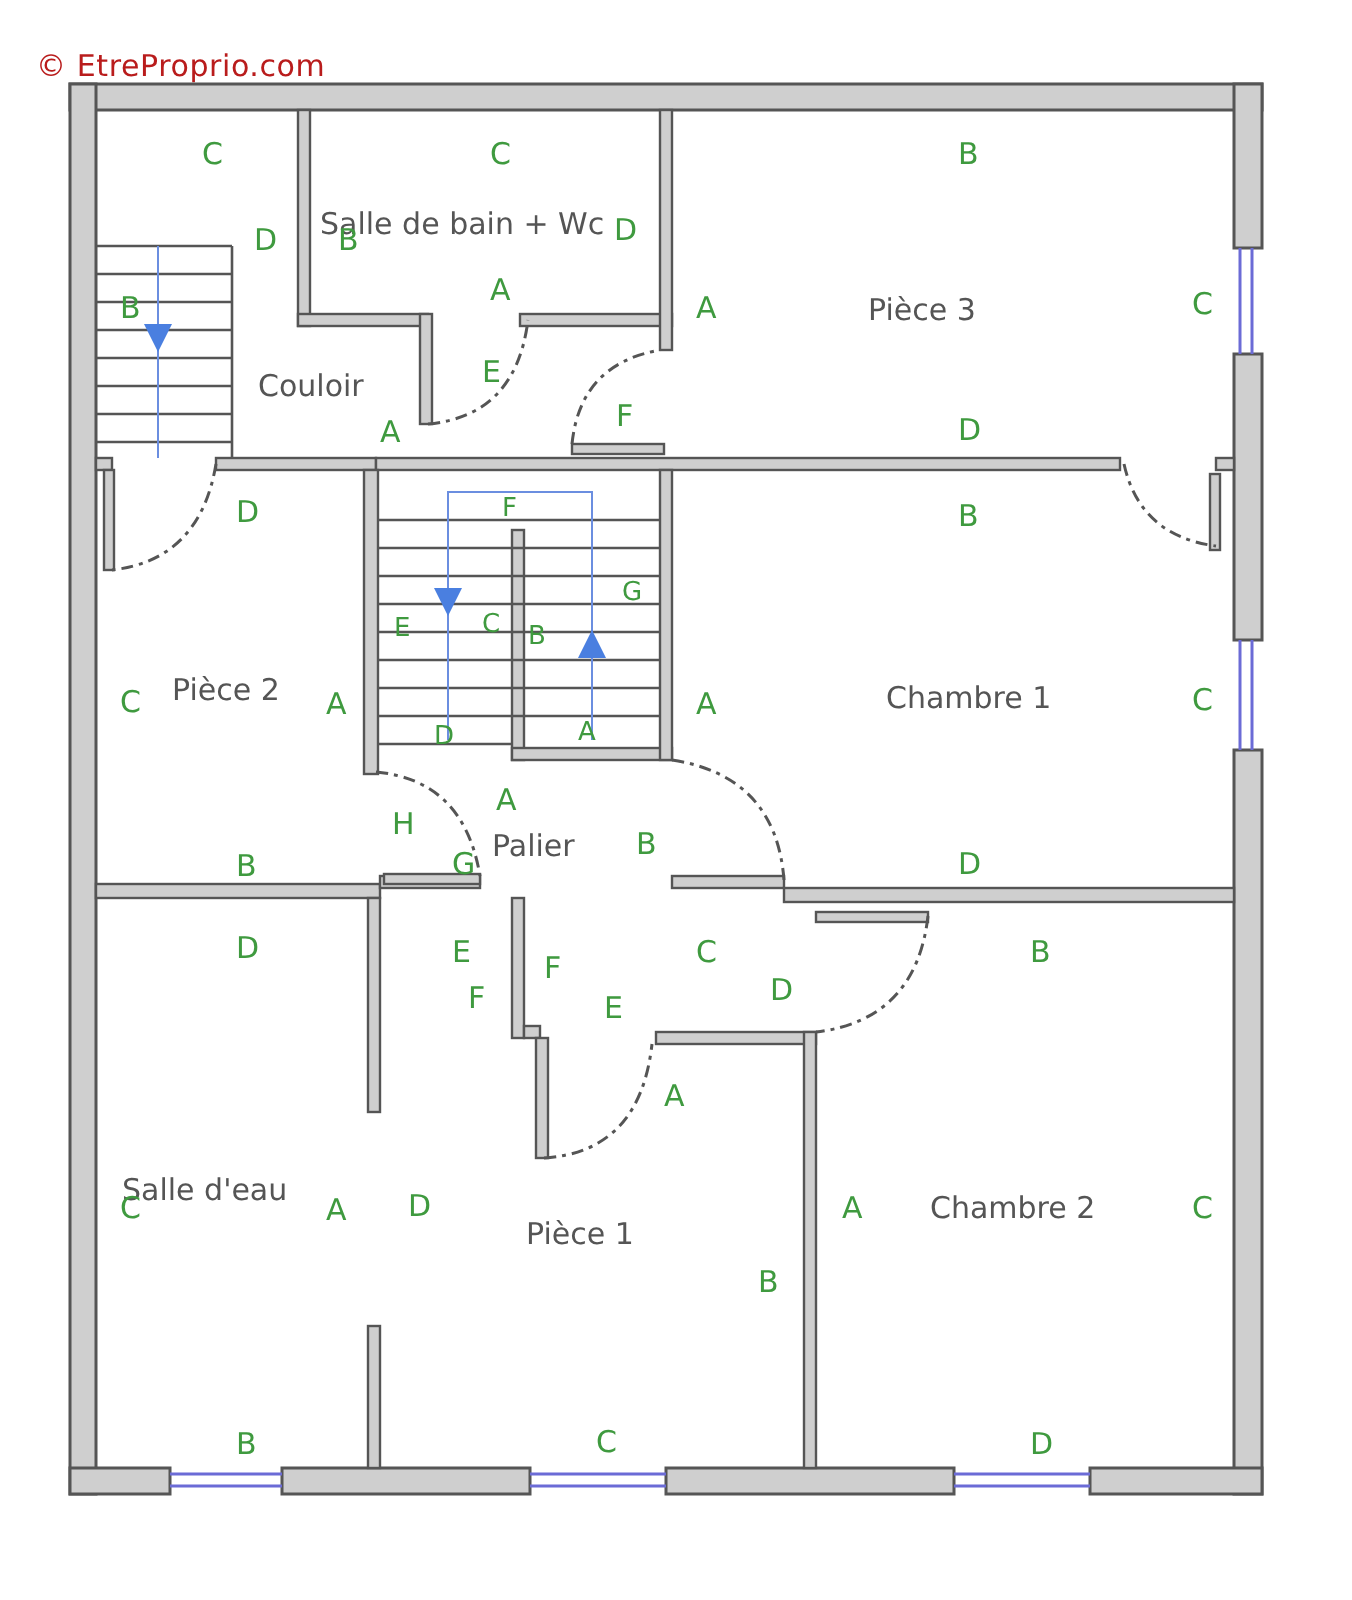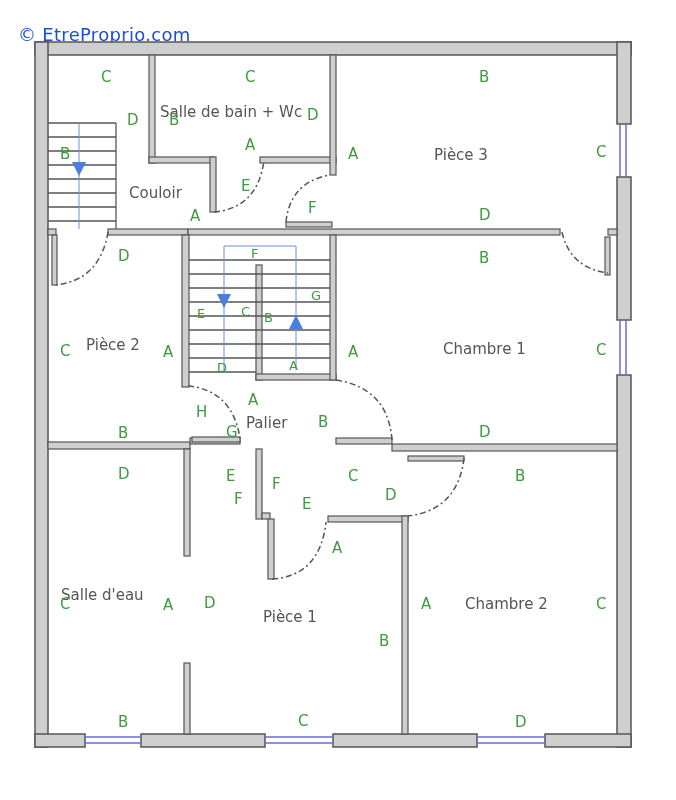--- a/index.html
+++ b/index.html
@@ -1,17 +1,17 @@
 <!DOCTYPE html>
 <html><head>
 <meta charset="utf-8">
 <style>
   html, body { margin: 0; padding: 0; background: #ffffff; }
   body { width: 676px; height: 800px; position: relative; overflow: hidden; font-family: "DejaVu Sans", sans-serif; }
-  .watermark { position: absolute; left: 18px; top: 24px; font-size: 18px; color: #1d4ed8; letter-spacing: 0.3px; }
+  .watermark { position: absolute; left: 18px; top: 24px; font-size: 15px; color: #b91c1c; letter-spacing: 0.3px; }
   svg.plan { position: absolute; left: 0; top: 0; }
   .room-label { font-family: "DejaVu Sans", sans-serif; font-size: 15px; fill: #555555; }
   .wall-label { font-family: "DejaVu Sans", sans-serif; font-size: 15px; fill: #3f9a3f; }
   .stair-label { font-family: "DejaVu Sans", sans-serif; font-size: 13px; fill: #3f9a3f; }
 </style>
 </head>
 <body>
 
 <div class="watermark">© EtreProprio.com</div>
 

